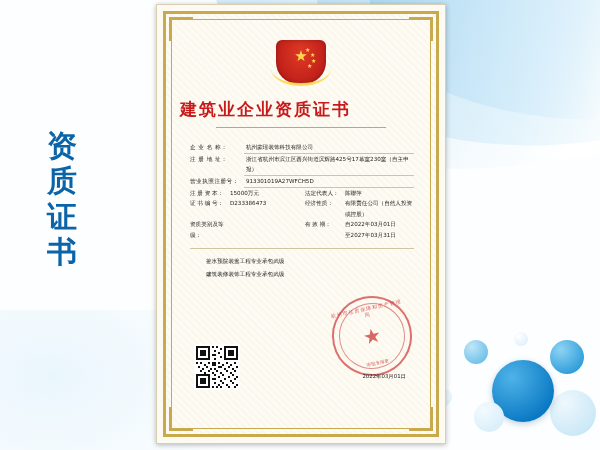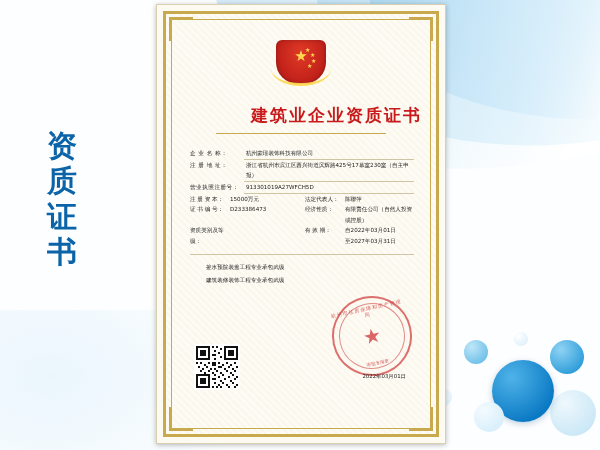--- a/index.html
+++ b/index.html
@@ -105,21 +105,21 @@
     position:absolute;left:50%;top:5px;transform:translateX(-50%);
     width:44px;height:20px;
   }
   .emblem .ms{position:absolute;color:#ffd84d;font-size:6px;line-height:6px;}
   .emblem .wheat{
     position:absolute;left:3px;right:3px;bottom:2px;height:14px;
     border-bottom:3px solid #ffd84d;border-radius:0 0 50% 50%/0 0 100% 100%;
     opacity:.9;
   }
   .cert-title{
-    text-align:right;margin-top:16px;
+    text-align:left;margin-top:10px;
     font-family:"DejaVu Sans", sans-serif;
     font-size:17px;font-weight:bold;color:#c8191b;
     letter-spacing:2px;
   }
   .title-rule{
     width:170px;height:1px;background:#c8a94e;margin:6px auto 0;
   }
 
   
   .fields{

